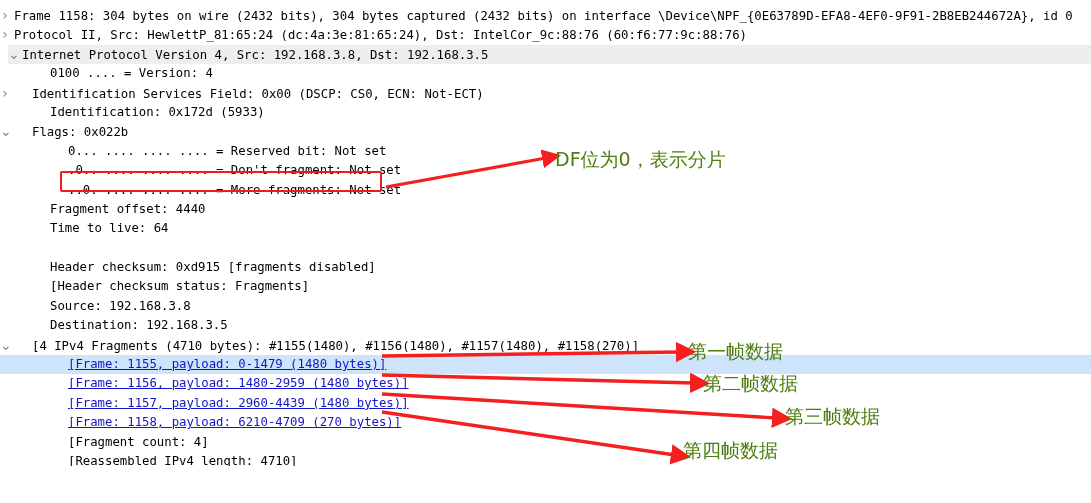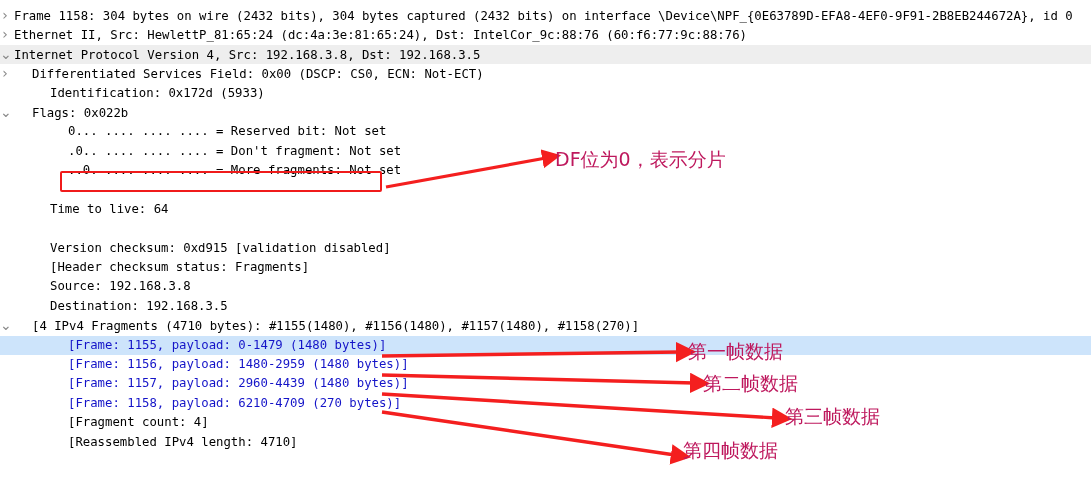--- a/index.html
+++ b/index.html
@@ -27,21 +27,21 @@
   }
   .row {
     position: relative;
     height: 19.4px;
     line-height: 19.4px;
     white-space: nowrap;
     font-size: 12.3px;
     color: #000000;
     font-family: "DejaVu Sans Mono", "Liberation Mono", monospace;
   }
-  .row.gray { background: #eeeeee; }
+  .row.gray { background: #eeeeee; margin-left: 8px; }
   .row.sel  { background: #cde4fb; }
   .row.clip { height: 6px; line-height: 6px; overflow: hidden; }
 
   .twisty {
     display: inline-block;
     width: 10px;
     text-align: center;
     color: #8a8a8a;
     font-size: 11px;
     font-family: "DejaVu Sans", "Liberation Sans", sans-serif;
@@ -50,64 +50,66 @@
 
   .ind0 { padding-left: 4px; }
   .ind1 { padding-left: 22px; }
   .ind2 { padding-left: 40px; }
   .ind3 { padding-left: 58px; }
 
   .lbl { letter-spacing: 0px; }
 
   .link {
     color: #1414c8;
+    text-decoration: underline;
   }
 
   
   .overlay {
     position: absolute;
     left: 0; top: 0;
     width: 1091px; height: 503px;
     pointer-events: none;
   }
   .cnlabel {
     position: absolute;
-    color: #be185d;
+    color: #4d7c0f;
     font-family: "DejaVu Sans", "Liberation Sans", sans-serif;
     font-size: 19px;
     font-weight: 500;
     white-space: nowrap;
   }
   .redbox {
     position: absolute;
     border: 2px solid #f01b1b;
     border-radius: 2px;
     box-sizing: border-box;
   }
 </style>
 </head>
 <body>
 
 <div id="screen">
 
   <div class="tree" id="tree">
       <div class="row clip"><span class="twisty blank">&nbsp;</span><span class="lbl ind0"></span></div>
       <div class="row"><span class="twisty" style="font-size: 14px;">›</span><span class="lbl ind0">Frame 1158: 304 bytes on wire (2432 bits), 304 bytes captured (2432 bits) on interface \Device\NPF_{0E63789D-EFA8-4EF0-9F91-2B8EB244672A}, id 0</span></div>
-      <div class="row"><span class="twisty" style="font-size: 14px;">›</span><span class="lbl ind0">Ethernet II, Src: HewlettP_81:65:24 (dc:4a:3e:81:65:24), Dst: IntelCor_9c:88:76 (60:f6:77:9c:88:76)</span></div>
+      <div class="row"><span class="twisty" style="font-size: 14px;">›</span><span class="lbl ind0">Protocol II, Src: HewlettP_81:65:24 (dc:4a:3e:81:65:24), Dst: IntelCor_9c:88:76 (60:f6:77:9c:88:76)</span></div>
       <div class="row gray"><span class="twisty" style="font-size: 14px;">⌄</span><span class="lbl ind0">Internet Protocol Version 4, Src: 192.168.3.8, Dst: 192.168.3.5</span></div>
-      <div class="row"><span class="twisty" style="font-size: 14px;">›</span><span class="lbl ind1">Differentiated Services Field: 0x00 (DSCP: CS0, ECN: Not-ECT)</span></div>
+      <div class="row"><span class="twisty blank">&nbsp;</span><span class="lbl ind2">0100 .... = Version: 4</span></div>
+      <div class="row"><span class="twisty" style="font-size: 14px;">›</span><span class="lbl ind1">Identification Services Field: 0x00 (DSCP: CS0, ECN: Not-ECT)</span></div>
       <div class="row"><span class="twisty blank">&nbsp;</span><span class="lbl ind2">Identification: 0x172d (5933)</span></div>
       <div class="row"><span class="twisty" style="font-size: 14px;">⌄</span><span class="lbl ind1">Flags: 0x022b</span></div>
       <div class="row"><span class="twisty blank">&nbsp;</span><span class="lbl ind3">0... .... .... .... = Reserved bit: Not set</span></div>
       <div class="row"><span class="twisty blank">&nbsp;</span><span class="lbl ind3">.0.. .... .... .... = Don't fragment: Not set</span></div>
       <div class="row"><span class="twisty blank">&nbsp;</span><span class="lbl ind3">..0. .... .... .... = More fragments: Not set</span></div>
-      <div class="row"><span class="twisty blank">&nbsp;</span></div>
+      <div class="row"><span class="twisty blank">&nbsp;</span><span class="lbl ind2">Fragment offset: 4440</span></div>
       <div class="row"><span class="twisty blank">&nbsp;</span><span class="lbl ind2">Time to live: 64</span></div>
       <div class="row"><span class="twisty blank">&nbsp;</span></div>
-      <div class="row"><span class="twisty blank">&nbsp;</span><span class="lbl ind2">Version checksum: 0xd915 [validation disabled]</span></div>
+      <div class="row"><span class="twisty blank">&nbsp;</span><span class="lbl ind2">Header checksum: 0xd915 [fragments disabled]</span></div>
       <div class="row"><span class="twisty blank">&nbsp;</span><span class="lbl ind2">[Header checksum status: Fragments]</span></div>
       <div class="row"><span class="twisty blank">&nbsp;</span><span class="lbl ind2">Source: 192.168.3.8</span></div>
       <div class="row"><span class="twisty blank">&nbsp;</span><span class="lbl ind2">Destination: 192.168.3.5</span></div>
       <div class="row"><span class="twisty" style="font-size: 14px;">⌄</span><span class="lbl ind1">[4 IPv4 Fragments (4710 bytes): #1155(1480), #1156(1480), #1157(1480), #1158(270)]</span></div>
       <div class="row sel"><span class="twisty blank">&nbsp;</span><span class="lbl ind3 link">[Frame: 1155, payload: 0-1479 (1480 bytes)]</span></div>
       <div class="row"><span class="twisty blank">&nbsp;</span><span class="lbl ind3 link">[Frame: 1156, payload: 1480-2959 (1480 bytes)]</span></div>
       <div class="row"><span class="twisty blank">&nbsp;</span><span class="lbl ind3 link">[Frame: 1157, payload: 2960-4439 (1480 bytes)]</span></div>
       <div class="row"><span class="twisty blank">&nbsp;</span><span class="lbl ind3 link">[Frame: 1158, payload: 6210-4709 (270 bytes)]</span></div>
       <div class="row"><span class="twisty blank">&nbsp;</span><span class="lbl ind3">[Fragment count: 4]</span></div>
       <div class="row"><span class="twisty blank">&nbsp;</span><span class="lbl ind3">[Reassembled IPv4 length: 4710]</span></div>

